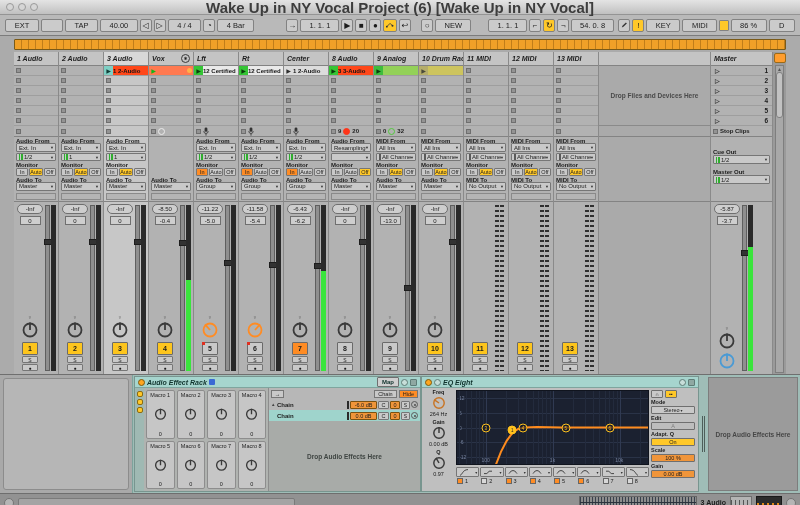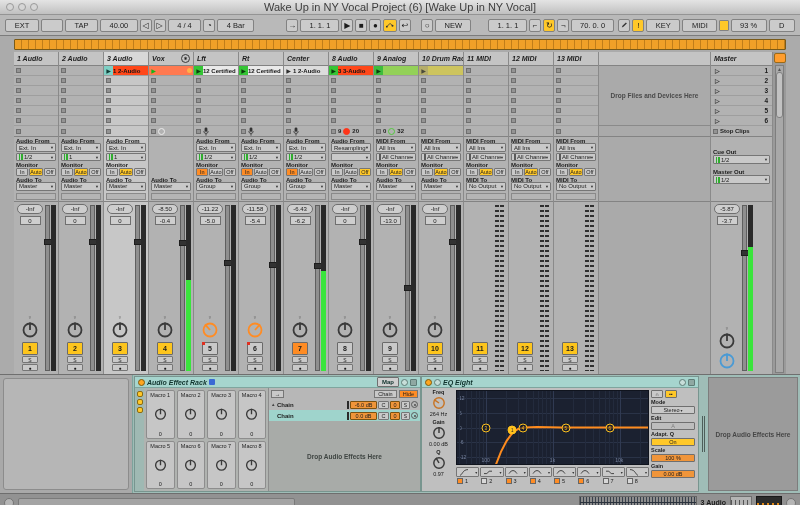--- a/index.html
+++ b/index.html
@@ -1,18 +1,18 @@
 <!DOCTYPE html>
 <html><head>
 <meta charset="utf-8">
 <style>
   html,body{margin:0;padding:0;background:#555;}
   #app{position:relative;width:800px;height:505px;background:#ababab;font-family:"Liberation Sans",sans-serif;color:#1c1c1c;overflow:hidden;display:flex;flex-direction:column;}
   
-  .titlebar{height:14px;background:linear-gradient(#e4e4e4,#c0c0c0);border-bottom:1px solid #949494;display:flex;align-items:center;justify-content:center;font-size:11px;color:#3d3d3d;position:relative;flex:none;}
+  .titlebar{height:14px;background:linear-gradient(#e4e4e4,#c0c0c0);border-bottom:1px solid #949494;display:flex;align-items:center;justify-content:center;font-size:15px;color:#3d3d3d;position:relative;flex:none;font-weight:bold;}
   .lights{position:absolute;left:6px;top:3px;display:flex;gap:4px;}
   .light{width:8px;height:8px;border-radius:50%;background:#d6d6d6;border:1px solid #9a9a9a;box-sizing:border-box;}
   
   .toolbar{height:20px;background:#b9b9b9;border-bottom:1px solid #7c7c7c;display:flex;align-items:center;padding:0 5px;gap:2px;font-size:7.5px;flex:none;}
   .tb{background:#cbcbcb;border:1px solid #828282;border-radius:2px;height:13px;min-width:12px;display:flex;align-items:center;justify-content:center;padding:0 10px;box-sizing:border-box;white-space:nowrap;}
   .tb.num{min-width:34px;}
   .tb.yel{background:#ffc829;}
   .tb.icon{font-size:8px;padding:0 2px;}
   .gap8{width:8px;}.gap16{width:16px;}
   .flexsp{flex:1;}
@@ -206,32 +206,32 @@
       </span>
     <span class="tb icon">↩</span>
     <span class="gap8"></span>
     <span class="tb icon">○</span>
     <span class="tb">NEW</span>
     <span class="gap16"></span>
     <span class="tb num">1. 1. 1</span>
     <span class="tb icon" style="transform:scaleX(-1)">¬</span>
     <span class="tb icon yel">↻</span>
     <span class="tb icon">¬</span>
-    <span class="tb num">70. 0. 0</span>
+    <span class="tb num">54. 0. 8</span>
     <span class="flexsp"></span>
     <span class="tb icon">
         <svg width="8" height="8" viewBox="0 0 8 8">
           <path d="M1,7 L1.8,5 L6,0.8 L7.2,2 L3,6.2 Z" fill="#333"></path>
         </svg>
       </span>
     <span class="tb icon yel">!</span>
     <span class="tb">KEY</span>
     <span class="tb">MIDI</span>
     <span class="mini-ind"></span>
-    <span class="tb">93 %</span>
+    <span class="tb">86 %</span>
     <span class="tb">D</span>
   </div>
 
   <div class="ovwrap">
     <div class="overview"></div>
   </div>
 
   <div class="session" id="session">
 
     <div class="track">

